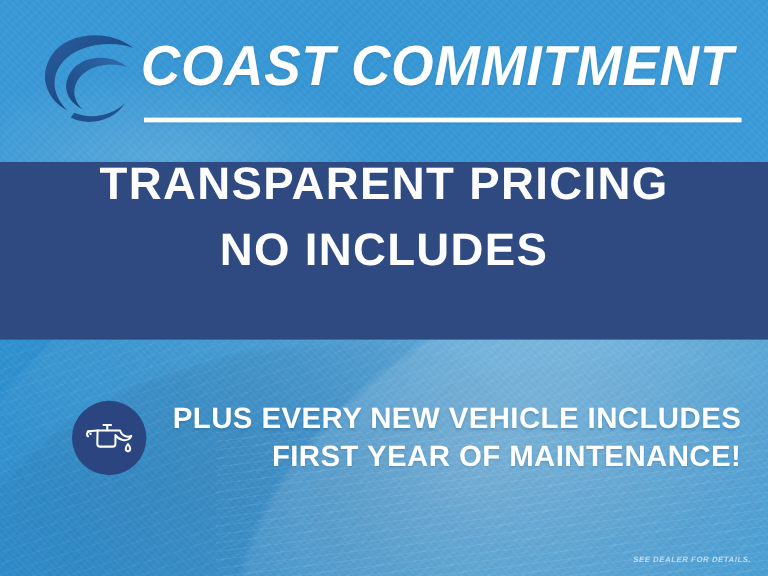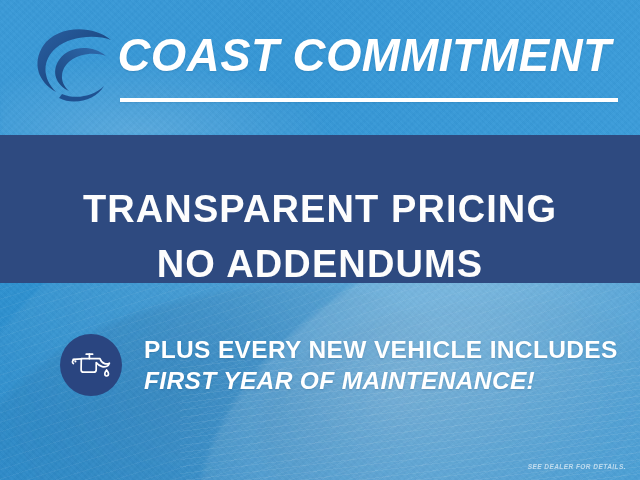--- a/index.html
+++ b/index.html
@@ -163,21 +163,21 @@
   .mid-band {
     position: absolute;
     left: 0;
     top: 135px;
     width: 640px;
     height: 148px;
     background: #2e4a80;
     display: flex;
     flex-direction: column;
     align-items: center;
-    justify-content: flex-end;
+    justify-content: flex-start;
   }
   .mid-line {
     color: #fdfdfd;
     font-size: 38px;
     font-weight: 700;
     letter-spacing: 1.1px;
     line-height: 1.0;
     white-space: nowrap;
   }
   .mid-line.l1 { margin-bottom: 17px; }
@@ -211,22 +211,21 @@
     text-shadow: 0 1px 2px rgba(15,70,115,0.25);
   }
   .promo-text .pl {
     font-size: 24.5px;
     font-weight: 700;
     letter-spacing: 0.35px;
     line-height: 1.28;
     white-space: nowrap;
   }
   .promo-text .pl2 {
-    text-align: left;
-    font-style: italic;
+    text-align: right;
   }
 
   
   .disclaimer {
     position: absolute;
     right: 14px;
     bottom: 10px;
     color: rgba(255,255,255,0.62);
     font-size: 6.5px;
     font-style: italic;
@@ -275,21 +274,21 @@
       </svg>
     </div>
 
     <div class="brand-title">COAST COMMITMENT</div>
 
     <div class="brand-rule"></div>
   </div>
 
   <div class="mid-band">
     <div class="mid-line l1">TRANSPARENT PRICING</div>
-    <div class="mid-line l2">NO ADDENDUMS</div>
+    <div class="mid-line l2">NO INCLUDES</div>
   </div>
 
   <div class="promo">
     <div class="promo-badge">
       <span>
         <svg width="42" height="30" viewBox="0 0 42 30" xmlns="http://www.w3.org/2000/svg" fill="none" stroke="#ffffff" stroke-width="1.7" stroke-linecap="round" stroke-linejoin="round">
 
           <path d="M4.2 9.6 C2.3 10.2 1.8 12.6 3.4 13.6"></path>
           <path d="M3.2 9.4 L11.5 8.8"></path>
           <circle cx="5.4" cy="11.4" r="1.05" fill="#ffffff" stroke="none"></circle>

